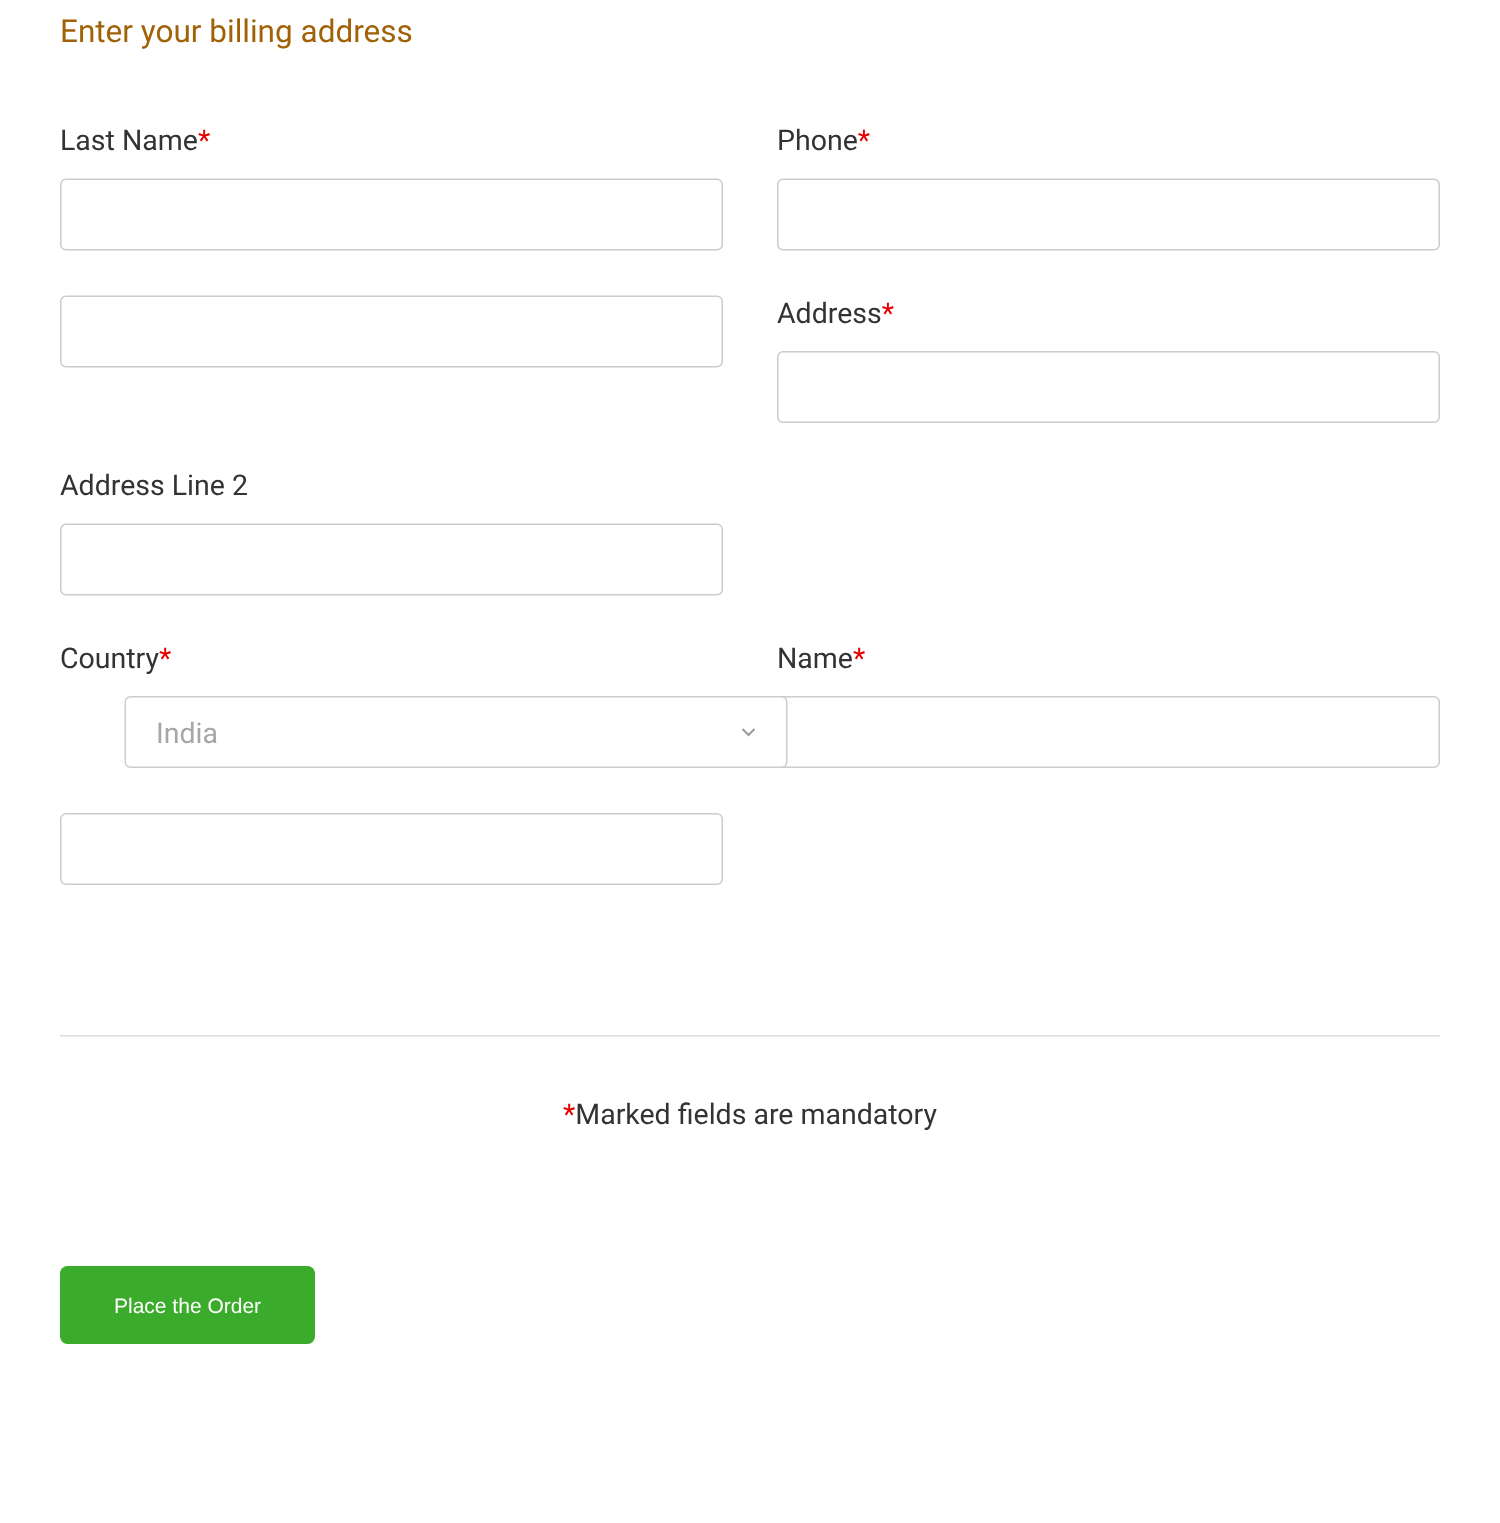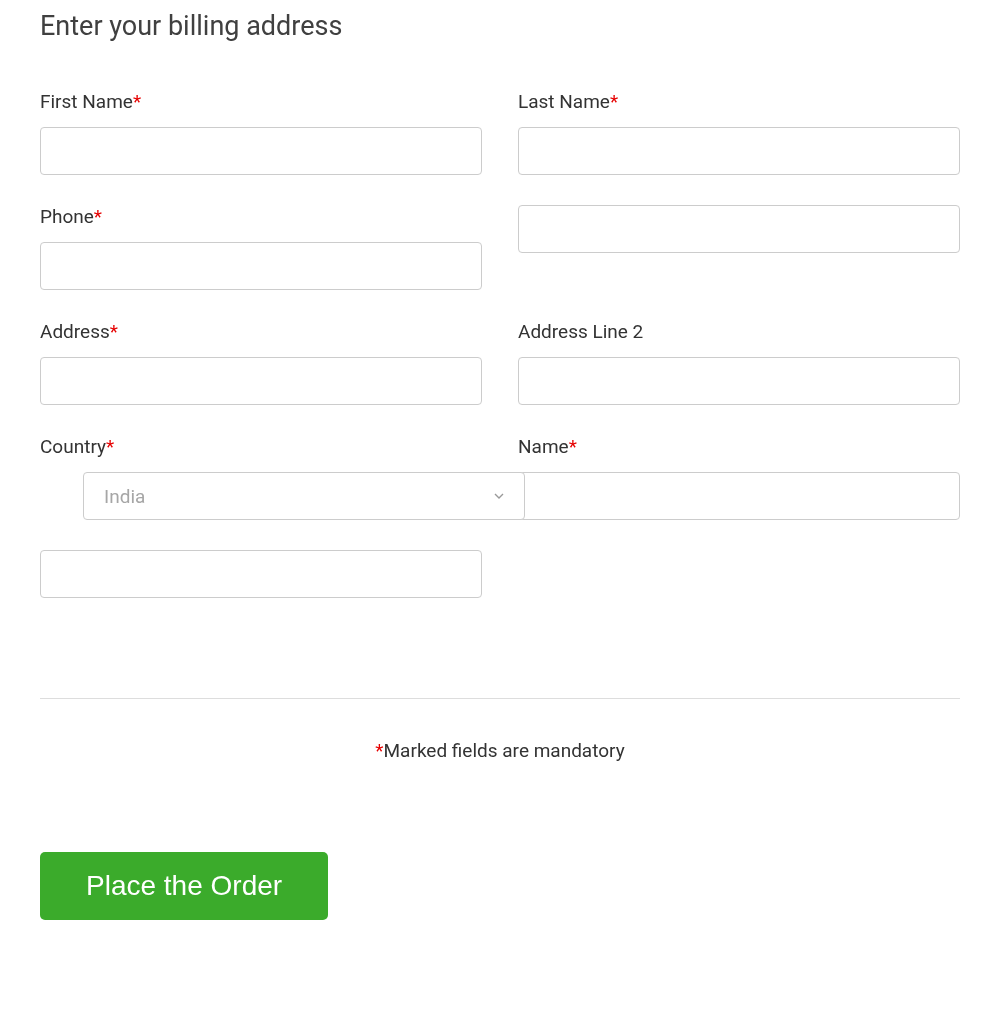--- a/index.html
+++ b/index.html
@@ -8,23 +8,23 @@
     padding: 0;
   }
   body {
     font-family: -apple-system, BlinkMacSystemFont, "Segoe UI", Roboto, "Helvetica Neue", Arial, sans-serif;
     background: #fff;
     padding: 10px 40px 40px 40px;
     color: #333;
     width: 1000px;
   }
   .page-title {
-    font-size: 27px;
+    font-size: 21px;
     font-weight: 400;
-    color: #404040;
+    color: #a16207;
     margin-bottom: 48px;
   }
   .form-grid {
     display: grid;
     grid-template-columns: 1fr 1fr;
     column-gap: 36px;
     row-gap: 30px;
   }
   .form-group {
     display: flex;
@@ -106,37 +106,33 @@
     color: #e60000;
   }
   .submit-row {
     margin-top: 90px;
   }
   .place-order-btn {
     background: #3bab2b;
     color: #fff;
     border: none;
     border-radius: 5px;
-    font-size: 28px;
+    font-size: 14px;
     font-weight: 400;
-    padding: 18px 46px;
+    padding: 18px 36px;
     cursor: pointer;
   }
 </style>
 </head>
 <body>
 
 <h1 class="page-title">Enter your billing address</h1>
 
 <div class="form-grid">
 
-  <div class="form-group">
-    <label class="form-label"><span>First Name</span><span class="required">*</span></label>
-    <input type="text" class="text-input" value="" style="">
-  </div>
 
   <div class="form-group">
     <label class="form-label"><span>Last Name</span><span class="required">*</span></label>
     <input type="text" class="text-input" value="" style="">
   </div>
 
   <div class="form-group">
     <label class="form-label"><span>Phone</span><span class="required">*</span></label>
     <input type="text" class="text-input" value="" style="">
   </div>

